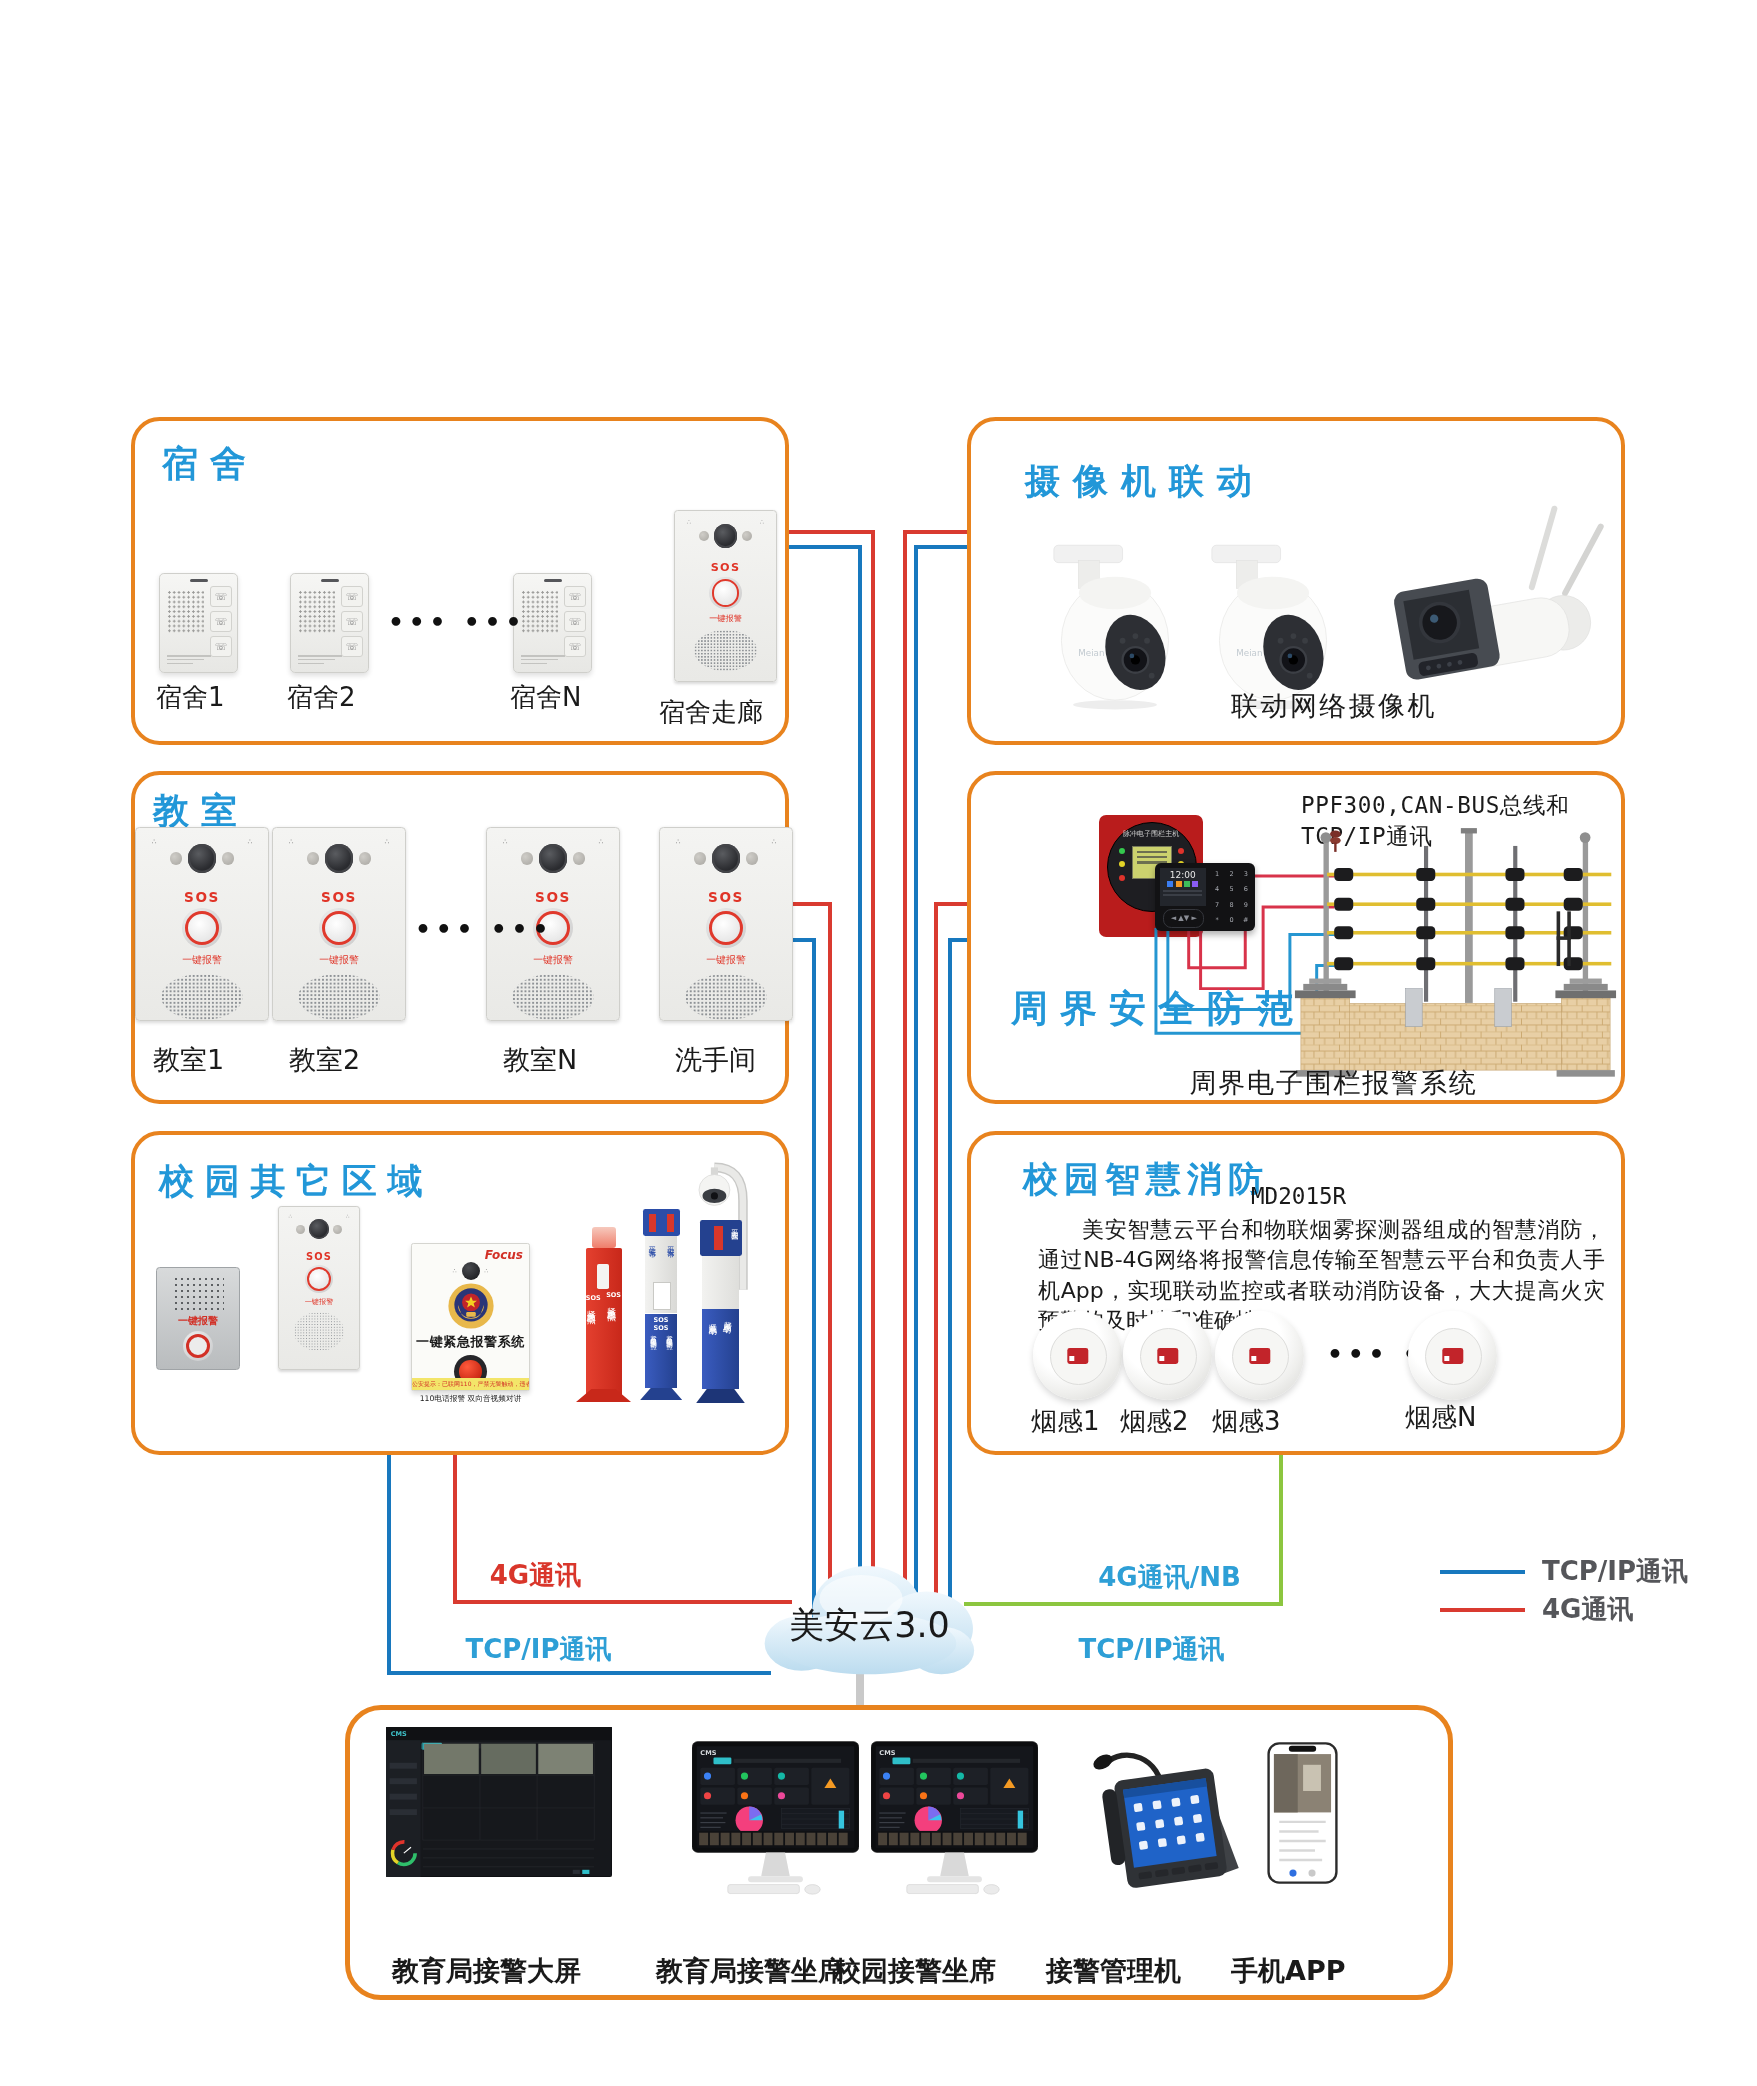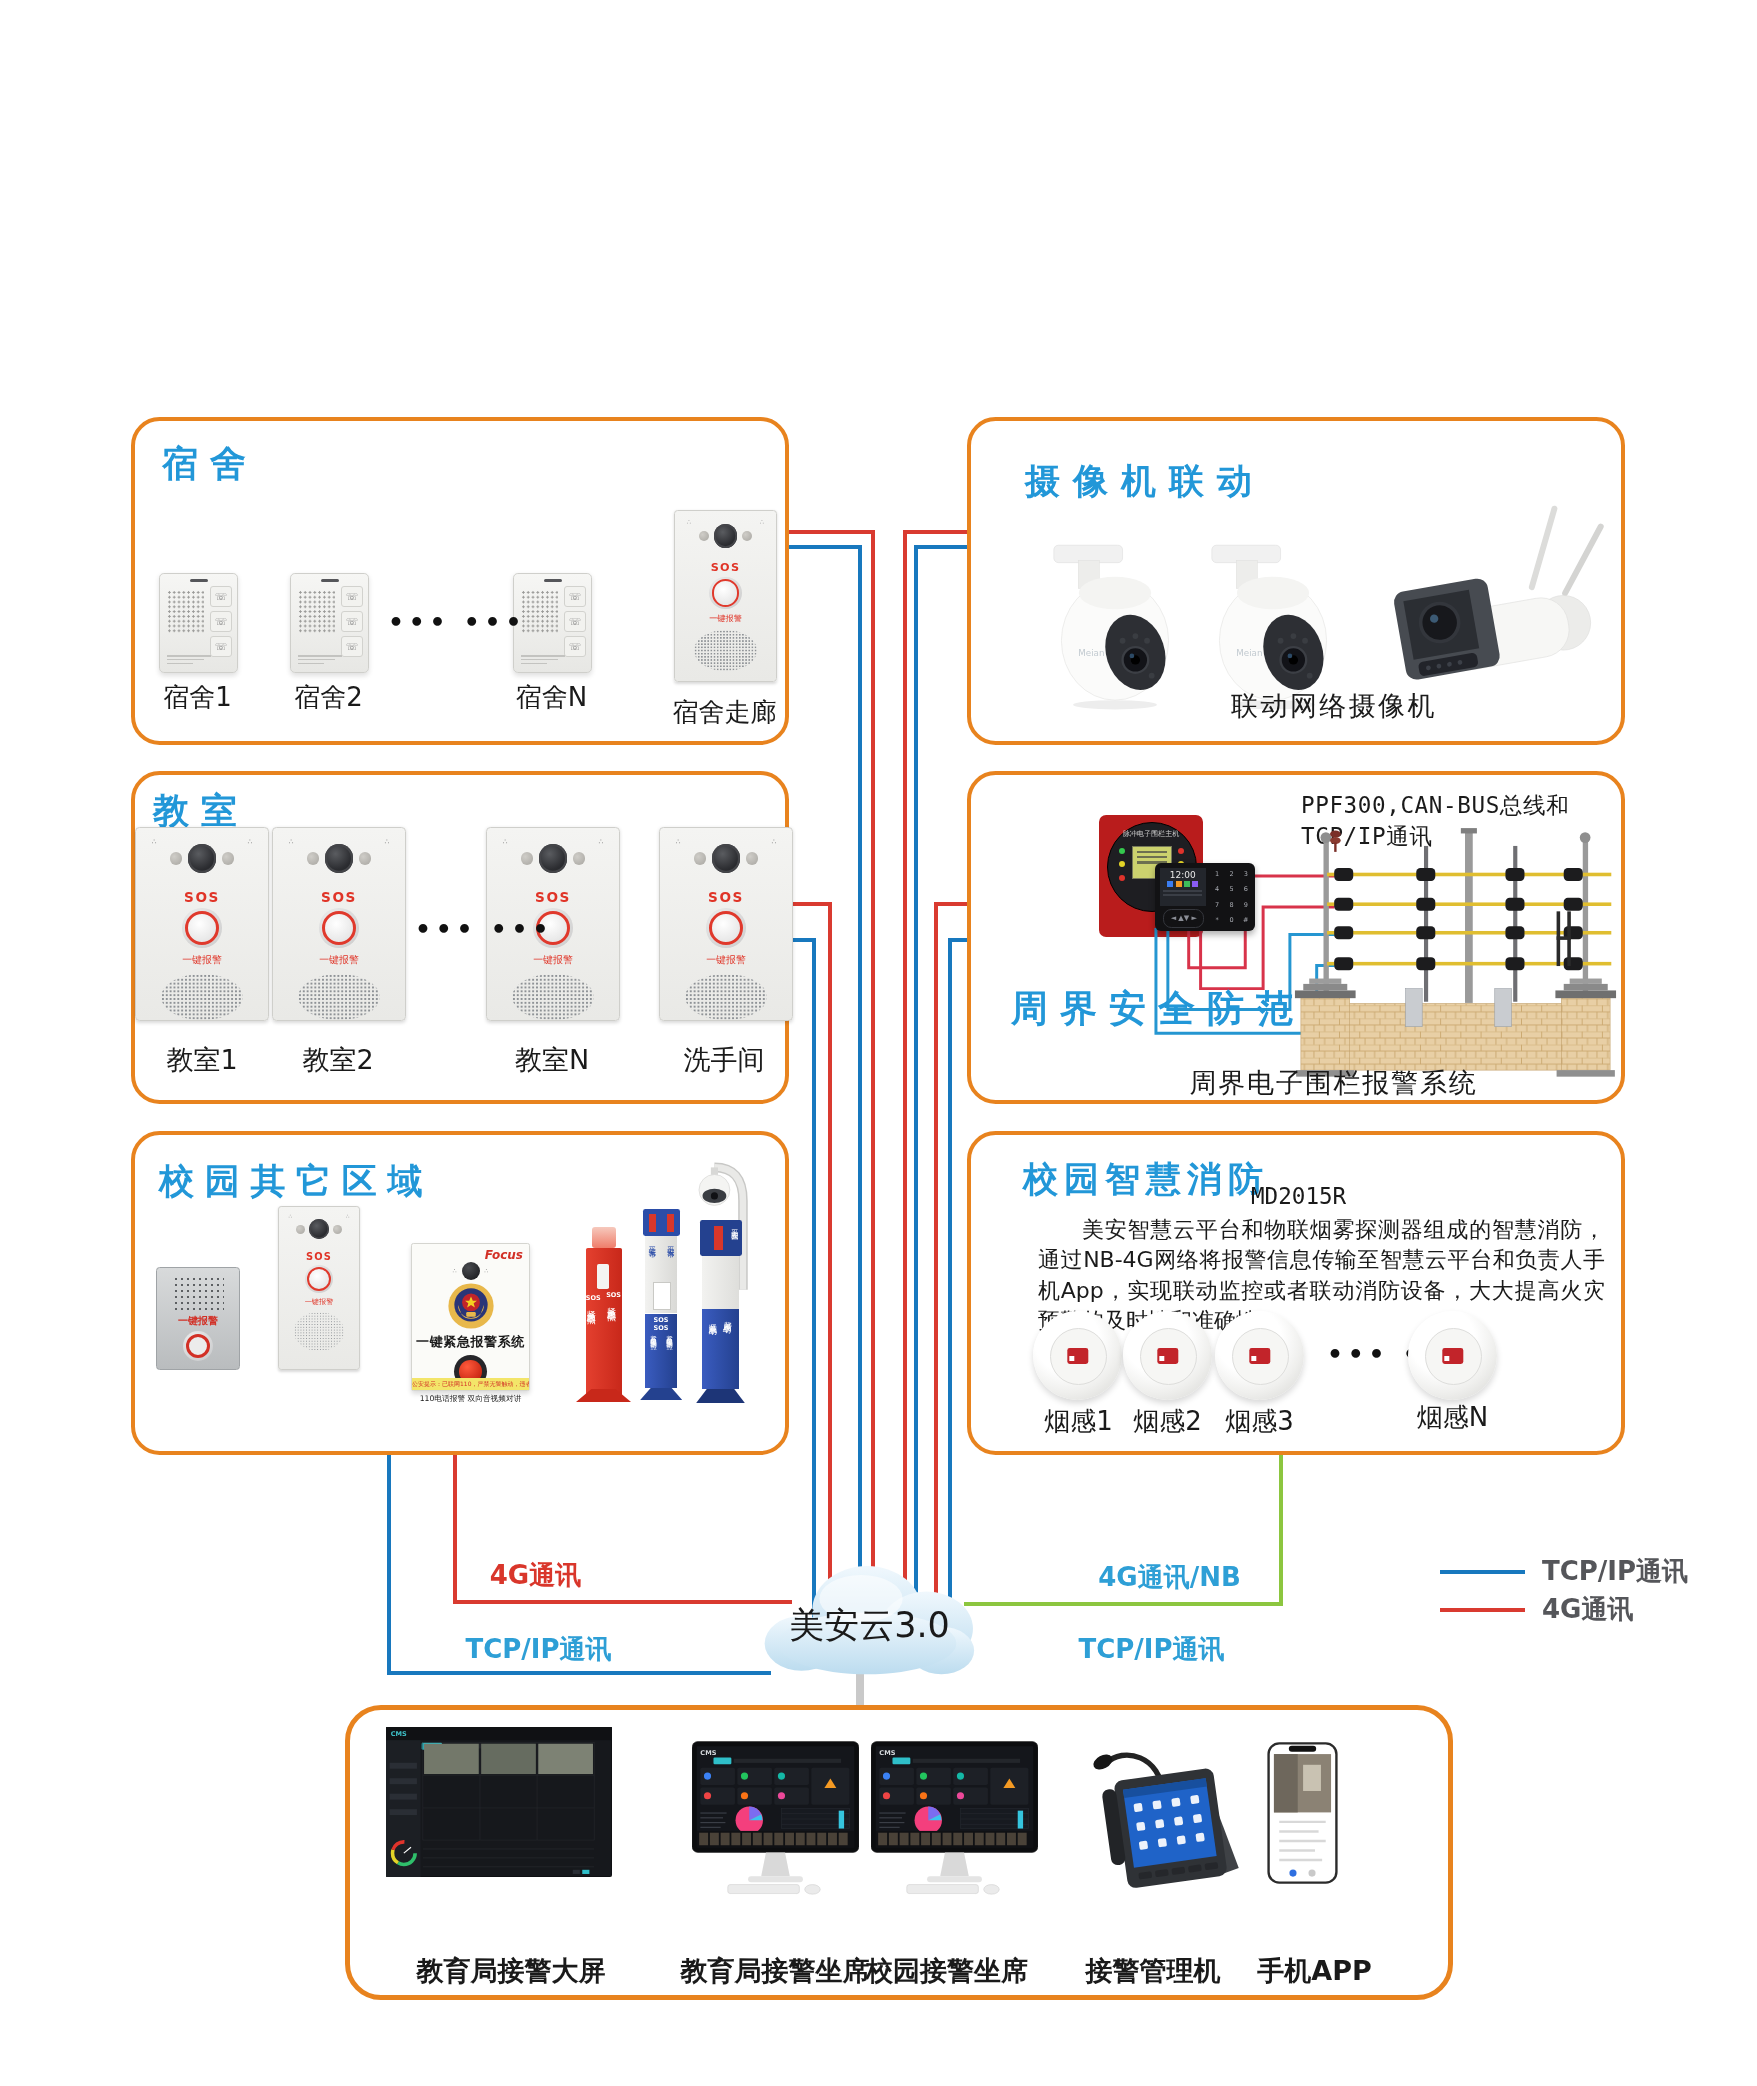--- a/index.html
+++ b/index.html
@@ -2,21 +2,21 @@
 <html style="font-size:9.5px"><head>
 <meta charset="utf-8">
 <style>
   html,body{margin:0;padding:0;background:#fff;}
   .page{position:relative;width:1757px;height:2087px;background:#fff;overflow:hidden;
         font-family:"DejaVu Sans",sans-serif;color:#1a1a1a;}
   .abs{position:absolute;}
   .obox{position:absolute;border:4.2px solid #E8831E;border-radius:28.6px;background:#fff;box-sizing:border-box;z-index:2;}
   .bhead{position:absolute;color:#2297D8;font-family:"DejaVu Serif",serif;font-weight:bold;white-space:nowrap;}
   .cap{position:absolute;text-align:center;white-space:nowrap;}
-  .lbl{position:absolute;text-align:center;font-size:26px;white-space:nowrap;}
+  .lbl{position:absolute;font-size:26px;white-space:nowrap;}
   .dots{position:absolute;font-size:25px;letter-spacing:4.8px;color:#111;font-weight:bold;white-space:nowrap;}
   .hl{position:absolute;height:3.6px;z-index:1;}
   .vl{position:absolute;width:3.6px;z-index:1;}
   .ltxt{position:absolute;font-size:26px;white-space:nowrap;z-index:1;font-weight:bold;}
   
   .sos-panel{position:relative;width:100%;height:100%;background:linear-gradient(180deg,#f4f4f2,#e9e9e6);
      border:0.6px solid #cfcfcb;border-radius:.7em;box-shadow:0 .3em .6em rgba(0,0,0,.15);text-align:center;}
   .sos-panel .spk3{position:absolute;top:1.2em;color:#8a8a8a;font-size:1.2em;}
   .sos-panel .cam-row{display:flex;justify-content:center;align-items:center;gap:.9em;padding-top:2.6em;}
   .sos-panel .cam-side{width:2em;height:2em;border-radius:50%;background:radial-gradient(circle at 35% 35%,#cfcdc8,#a8a6a1);}

